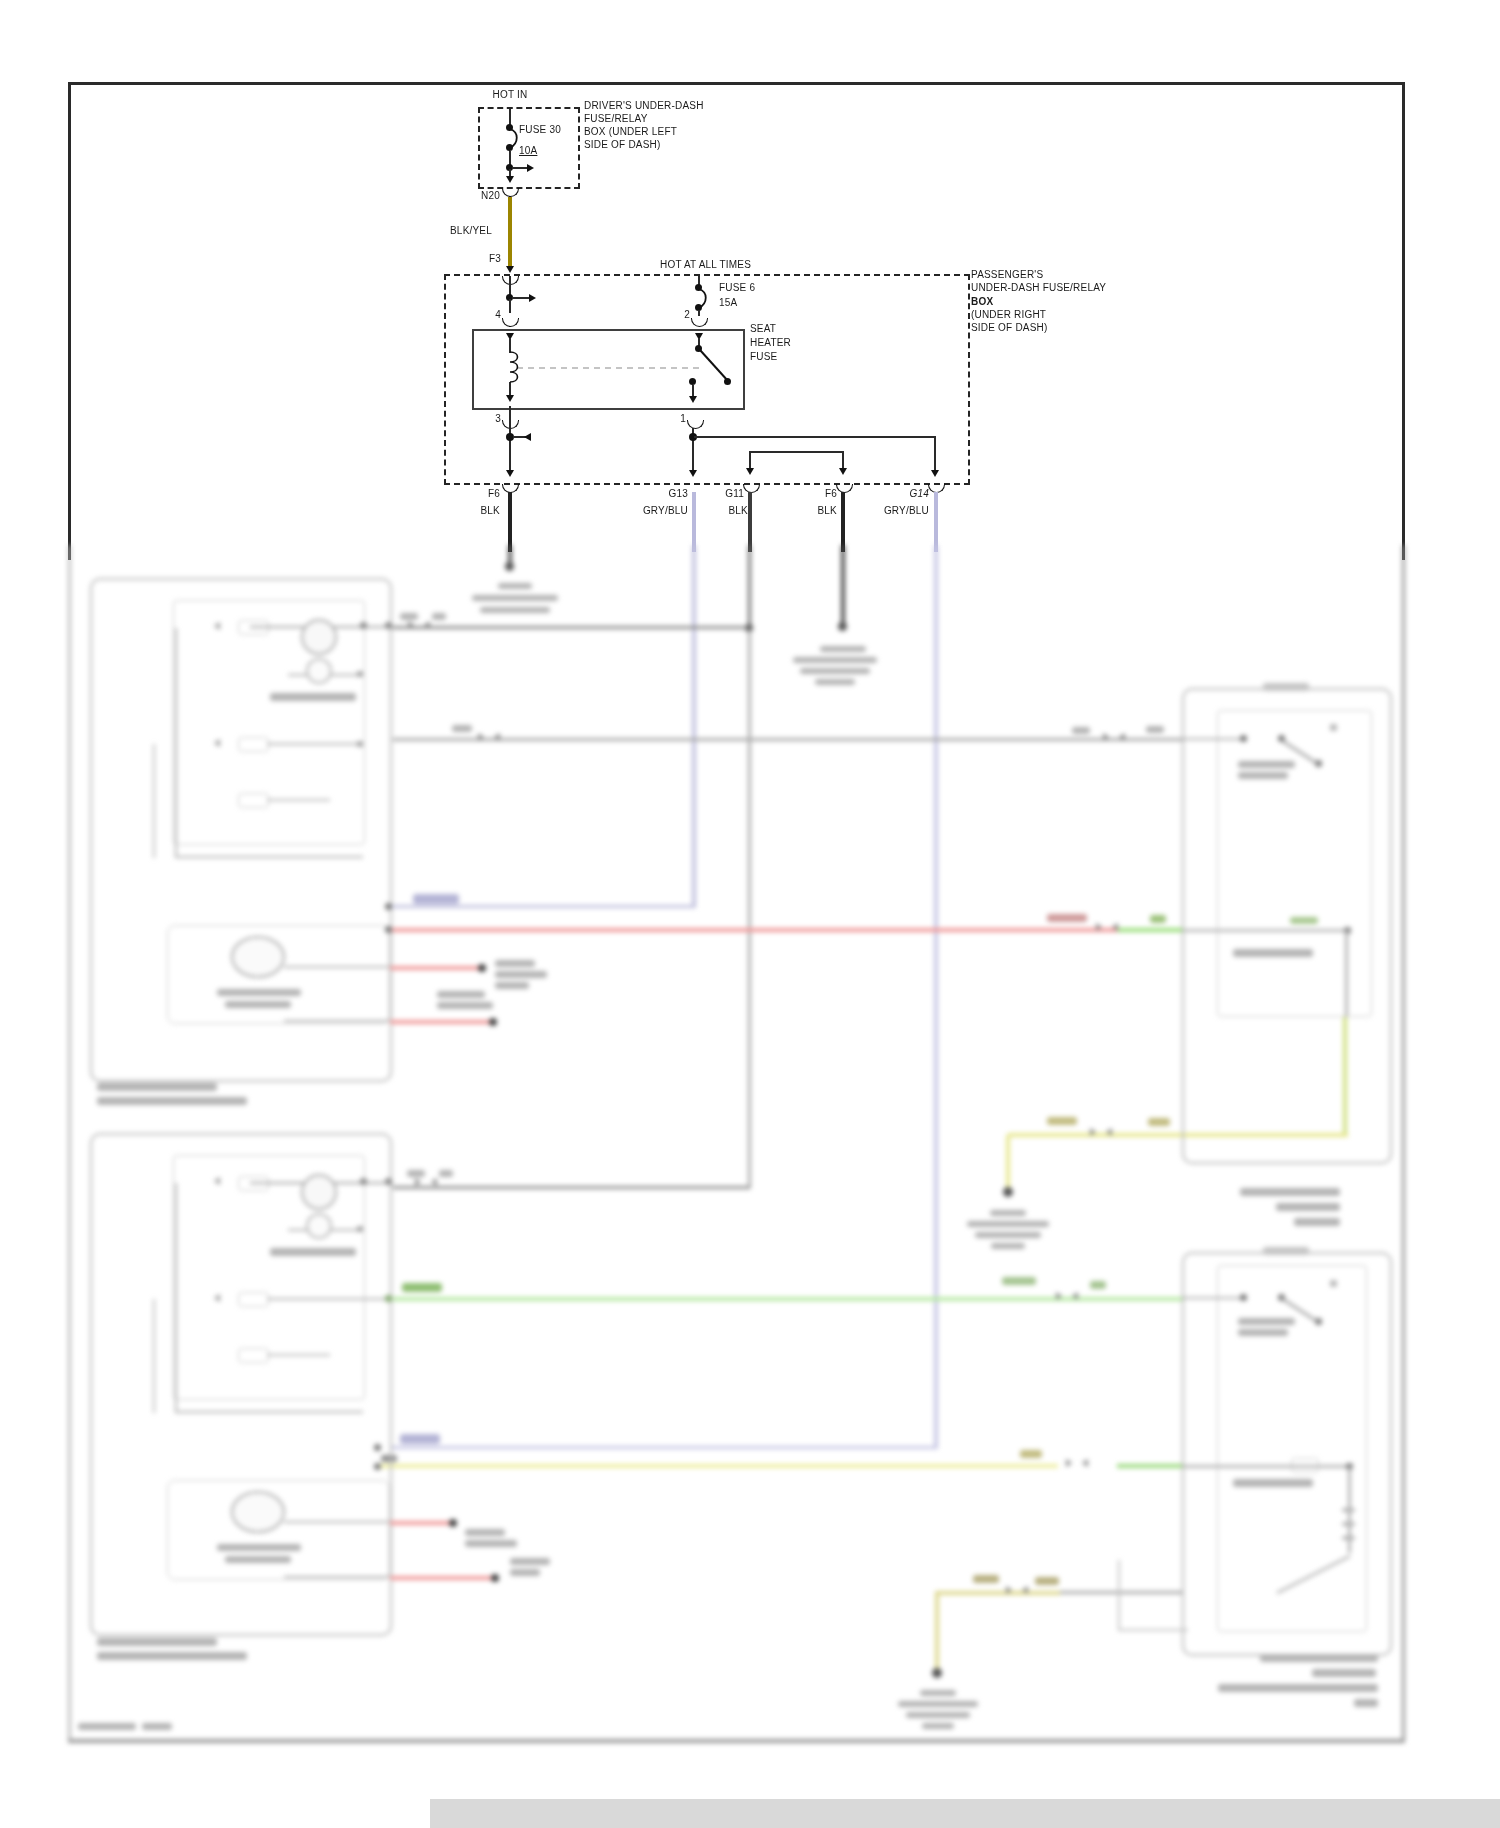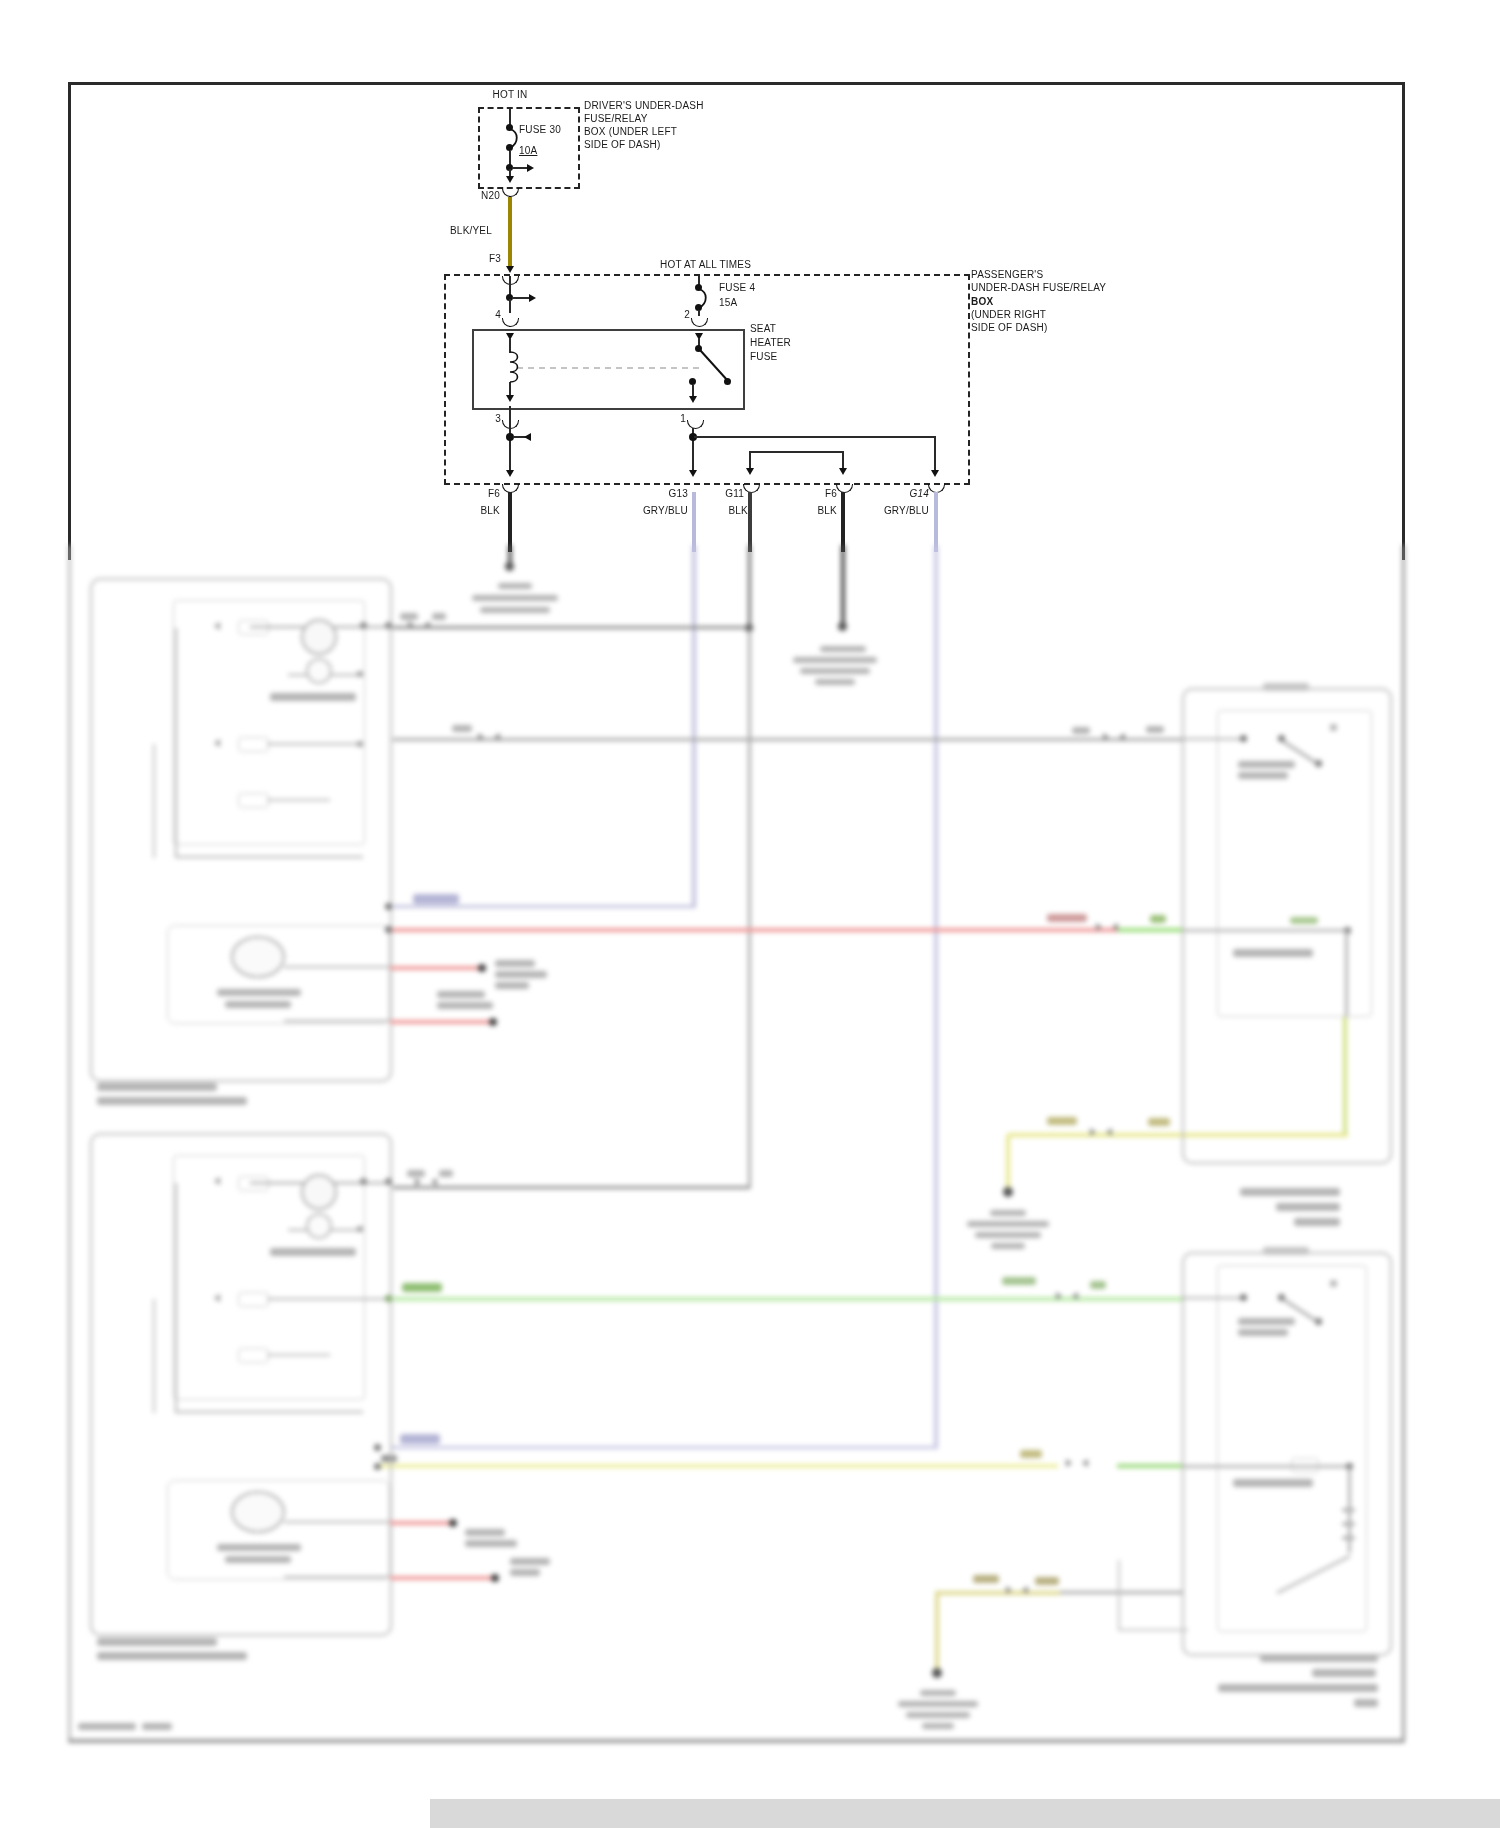--- a/index.html
+++ b/index.html
@@ -74,21 +74,21 @@
   <div class="dot" style="left:506px;top:294px;width:7px;height:7px;"></div>
   <div class="hl" style="left:512px;top:297px;width:17px;height:2px;"></div>
   <div class="arrr" style="left:529px;top:294px;"></div>
   <div class="hl" style="left:509px;top:299px;width:2px;height:14px;"></div>
   <div class="t tr" style="left:483px;top:308px;width:18px;">4</div>
   <div class="cup" style="left:502px;top:318px;"></div>
 
   <div class="hl" style="left:698px;top:276px;width:2px;height:12px;"></div>
   <div class="dot" style="left:695px;top:284px;width:7px;height:7px;"></div>
   <div class="dot" style="left:695px;top:304px;width:7px;height:7px;"></div>
-  <div class="t" style="left:719px;top:281px;">FUSE 4</div>
+  <div class="t" style="left:719px;top:281px;">FUSE 6</div>
   <div class="t" style="left:719px;top:296px;">15A</div>
   <div class="hl" style="left:698px;top:310px;width:2px;height:6px;"></div>
   <div class="t tr" style="left:672px;top:308px;width:18px;">2</div>
   <div class="cup" style="left:691px;top:318px;"></div>
 
   <div class="relaybox" style="left:472px;top:329px;width:269px;height:77px;"></div>
   <div class="t" style="left:750px;top:322px;">SEAT</div>
   <div class="t" style="left:750px;top:336px;">HEATER</div>
   <div class="t" style="left:750px;top:350px;">FUSE</div>
   <div class="arrd" style="left:506px;top:333px;"></div>

